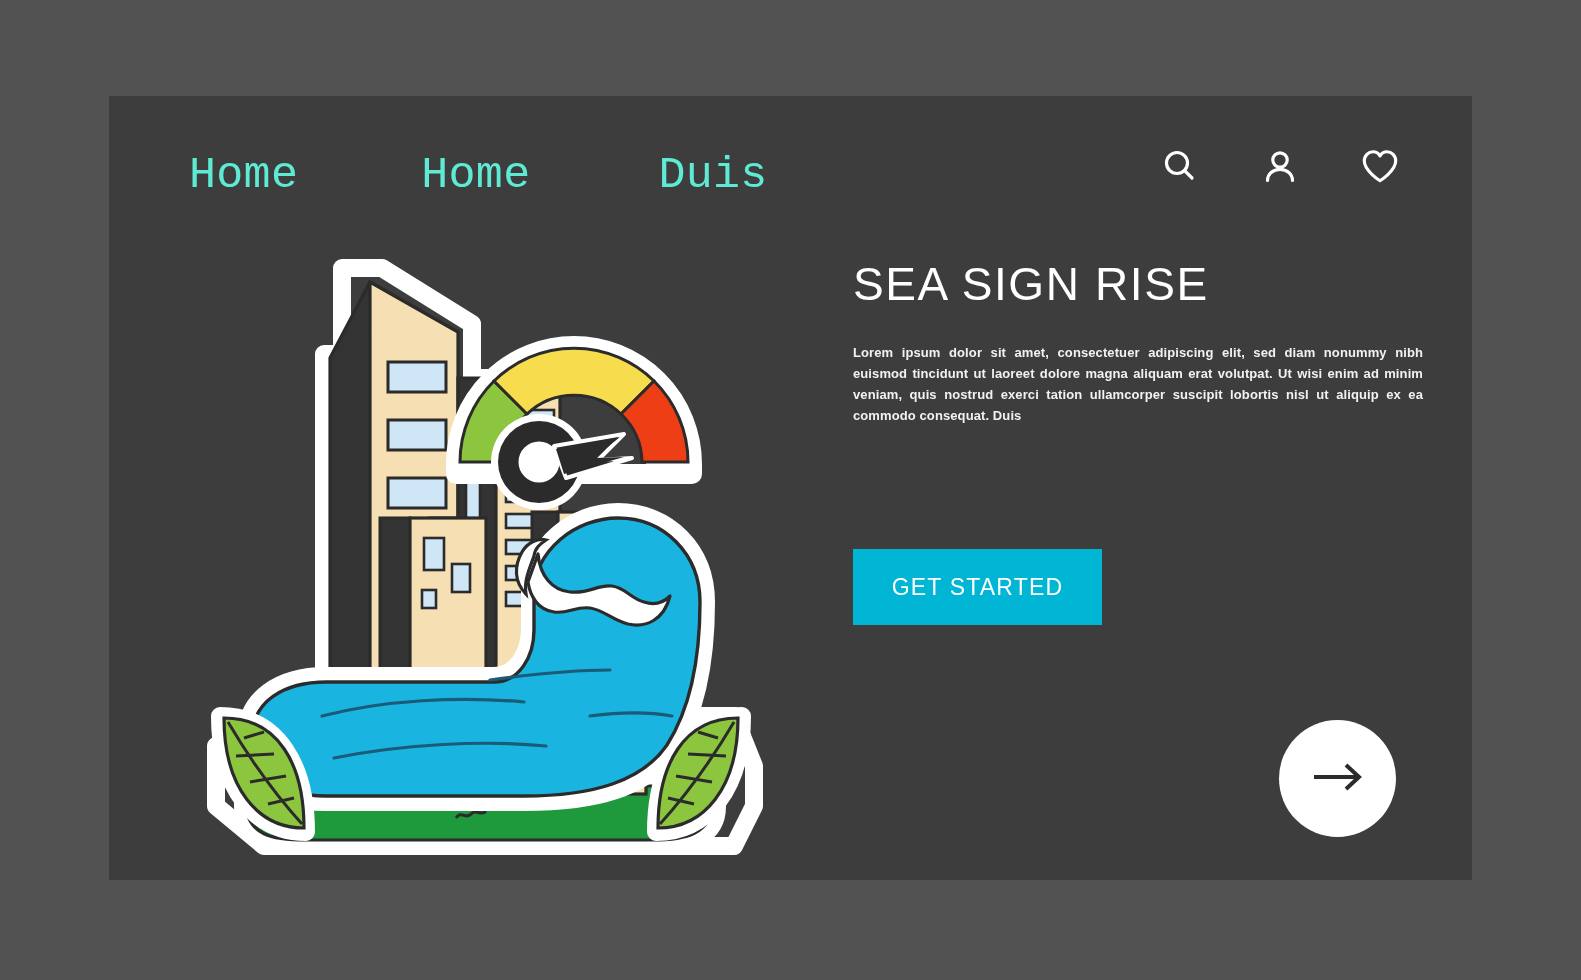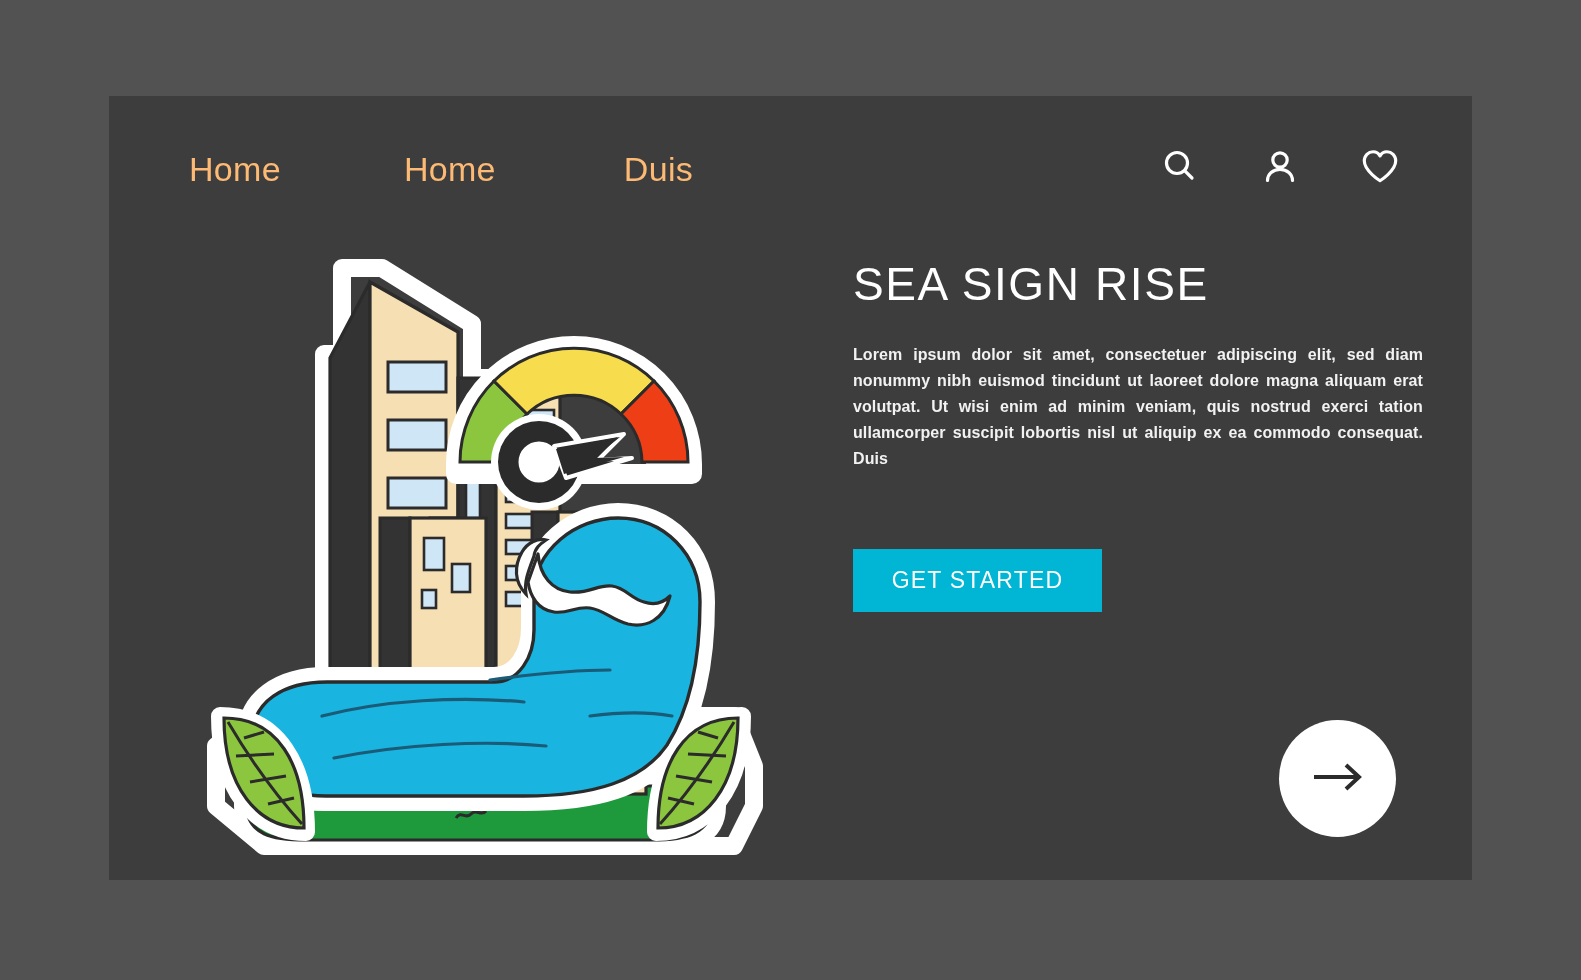--- a/index.html
+++ b/index.html
@@ -40,27 +40,28 @@
     height: 160px;
   }
   .nav-links {
     position: absolute;
     left: 80px;
     top: 54px;
     display: flex;
     align-items: center;
   }
   .nav-link {
-    color: #fdba74;
-    font-size: 34px;
+    color: #5eead4;
+    font-size: 45px;
     font-weight: 400;
     letter-spacing: 0.3px;
     text-decoration: none;
     cursor: pointer;
     white-space: nowrap;
+    font-family: Liberation Mono, monospace;
   }
   .nav-link.gap1 { margin-right: 123px; }
   .nav-link.gap2 { margin-right: 128px; }
 
   .nav-icons {
     position: absolute;
     right: 72px;
     top: 50px;
     display: flex;
     align-items: center;
@@ -87,37 +88,37 @@
     color: #ffffff;
     font-size: 46px;
     font-weight: 400;
     letter-spacing: 1.6px;
     line-height: 1.05;
     margin: 0 0 34px 0;
     white-space: nowrap;
   }
   .body-copy {
     color: #f2f2f2;
-    font-size: 16px;
+    font-size: 13px;
     font-weight: bold;
     line-height: 1.62;
     text-align: justify;
     margin: 0;
     letter-spacing: 0.1px;
   }
 
   .cta-row {
     position: absolute;
     left: 744px;
     top: 453px;
     display: flex;
     align-items: center;
   }
   .btn {
-    height: 63px;
+    height: 76px;
     display: flex;
     align-items: center;
     justify-content: center;
     font-size: 23px;
     letter-spacing: 1.2px;
     cursor: pointer;
     border: none;
     font-family: "Liberation Sans", sans-serif;
   }
   .btn-primary {

